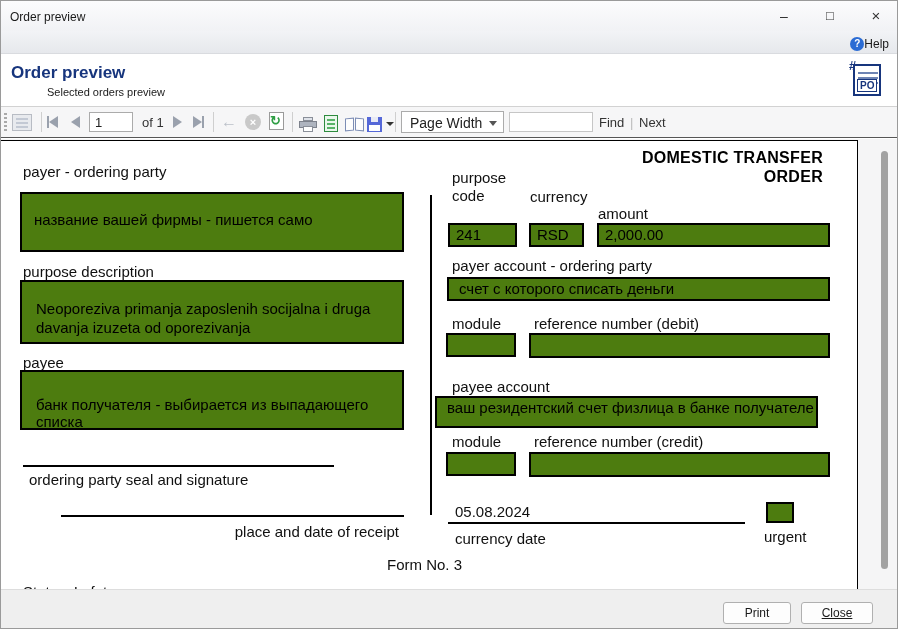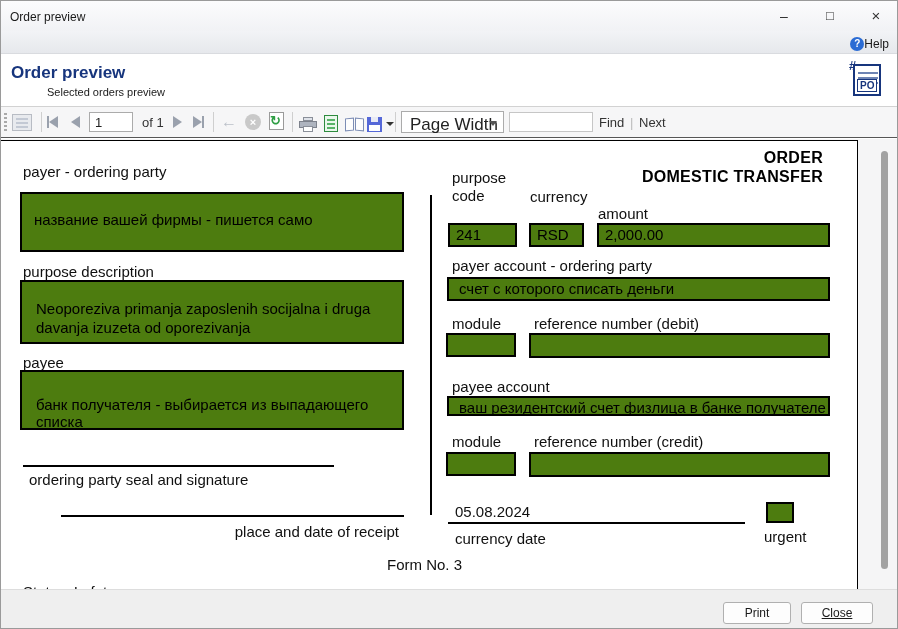--- a/index.html
+++ b/index.html
@@ -62,21 +62,21 @@
   .of-label { position:absolute; left:141px; top:8px; color:#333; }
   .back-arrow { font-size:16px; font-weight:bold; color:#bcc1c9; line-height:16px; }
   .stop-circle { width:16px; height:16px; border-radius:50%; background:#c9c9c9; color:#fff;
                  font-size:11px; font-weight:bold; text-align:center; line-height:16px; }
   .refresh-box { width:15px; height:18px; background:#fff; border:1px solid #9a9a9a;
                  position:relative; }
   .refresh-glyph { position:absolute; left:0px; top:1px; color:#2f9e44; font-size:13px;
                    font-weight:bold; line-height:14px; }
   .combo { position:absolute; left:400px; top:4px; width:103px; height:22px; background:#fff;
            border:1px solid #ababab; }
-  .combo-text { position:absolute; left:8px; top:3px; font-size:17px; color:#222; }
+  .combo-text { position:absolute; left:8px; top:3px; font-size:14px; color:#222; }
   .combo-caret { position:absolute; right:6px; top:9px; width:0; height:0;
                  border-left:4px solid transparent; border-right:4px solid transparent;
                  border-top:5px solid #555; }
   .find-input { position:absolute; left:508px; top:5px; width:84px; height:20px;
                 border:1px solid #c6c6c6; font-family:"Liberation Sans", sans-serif; }
   .link { position:absolute; top:8px; color:#333; cursor:default; }
   .lnk-find { left:598px; } .lnk-bar { left:629px; color:#bbb; } .lnk-next { left:638px; }
 
   
   .icon-print { width:18px; height:15px; position:relative; }
@@ -244,42 +244,42 @@
 
       <div class="fline" style="left:60px;top:374px;width:343px"></div>
       <div class="flbl rtext" style="left:120px;top:382px;width:278px">place and date of receipt</div>
 
       <div class="flbl" style="left:386px;top:415px">Form No. 3</div>
       <div class="flbl" style="left:22px;top:442px">Status: In future</div>
 
       <div class="divider"></div>
 
       <div class="rheading">
+        <div>DOMESTIC TRANSFER</div>
         <div>ORDER</div>
-        <div>DOMESTIC TRANSFER</div>
       </div>
 
       <div class="flbl wrap-lbl" style="left:451px;top:28px;width:66px;white-space:normal">purpose code</div>
       <div class="flbl" style="left:529px;top:47px">currency</div>
       <div class="flbl" style="left:597px;top:64px">amount</div>
 
       <div class="fbox" style="left:447px;top:82px;width:69px;height:24px;padding:1px 0 0 6px">241</div>
       <div class="fbox" style="left:528px;top:82px;width:55px;height:24px;padding:1px 0 0 6px">RSD</div>
       <div class="fbox" style="left:596px;top:82px;width:233px;height:24px;padding:1px 0 0 6px">2,000.00</div>
 
       <div class="flbl" style="left:451px;top:116px">payer account - ordering party</div>
       <div class="fbox" style="left:446px;top:136px;width:383px;height:24px;padding:1px 0 0 10px">счет с которого списать деньги</div>
 
       <div class="flbl" style="left:451px;top:174px">module</div>
       <div class="flbl" style="left:533px;top:174px">reference number (debit)</div>
       <div class="fbox" style="left:445px;top:192px;width:70px;height:24px"></div>
       <div class="fbox" style="left:528px;top:192px;width:301px;height:25px"></div>
 
       <div class="flbl" style="left:451px;top:237px">payee account</div>
-      <div class="fbox" style="left:446px;top:255px;width:383px;height:20px;padding:1px 0 0 10px">ваш резидентский счет физлица в банке получателе</div>
+      <div class="fbox" style="left:434px;top:255px;width:383px;height:32px;padding:1px 0 0 10px">ваш резидентский счет физлица в банке получателе</div>
 
       <div class="flbl" style="left:451px;top:292px">module</div>
       <div class="flbl" style="left:533px;top:292px">reference number (credit)</div>
       <div class="fbox" style="left:445px;top:311px;width:70px;height:24px"></div>
       <div class="fbox" style="left:528px;top:311px;width:301px;height:25px"></div>
 
       <div class="flbl" style="left:454px;top:362px">05.08.2024</div>
       <div class="fline" style="left:447px;top:381px;width:297px"></div>
       <div class="flbl" style="left:454px;top:389px">currency date</div>
 

